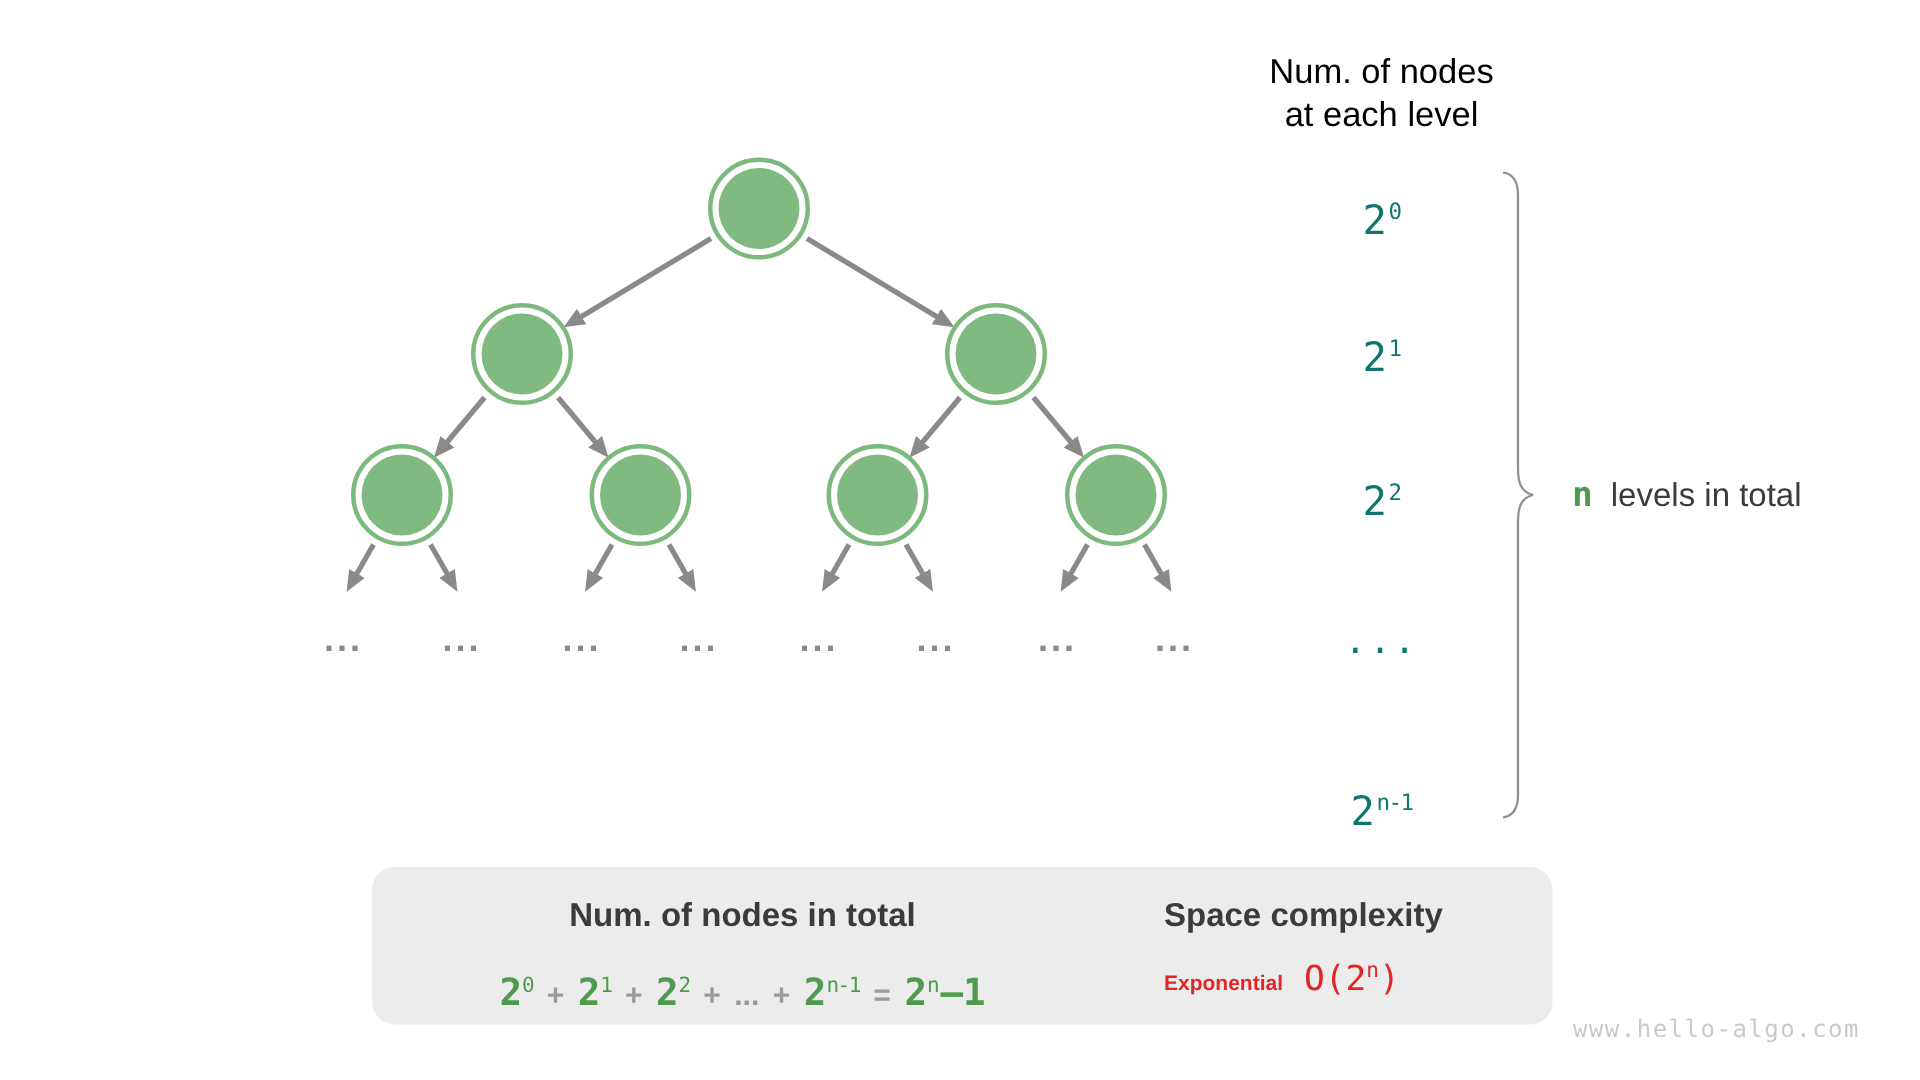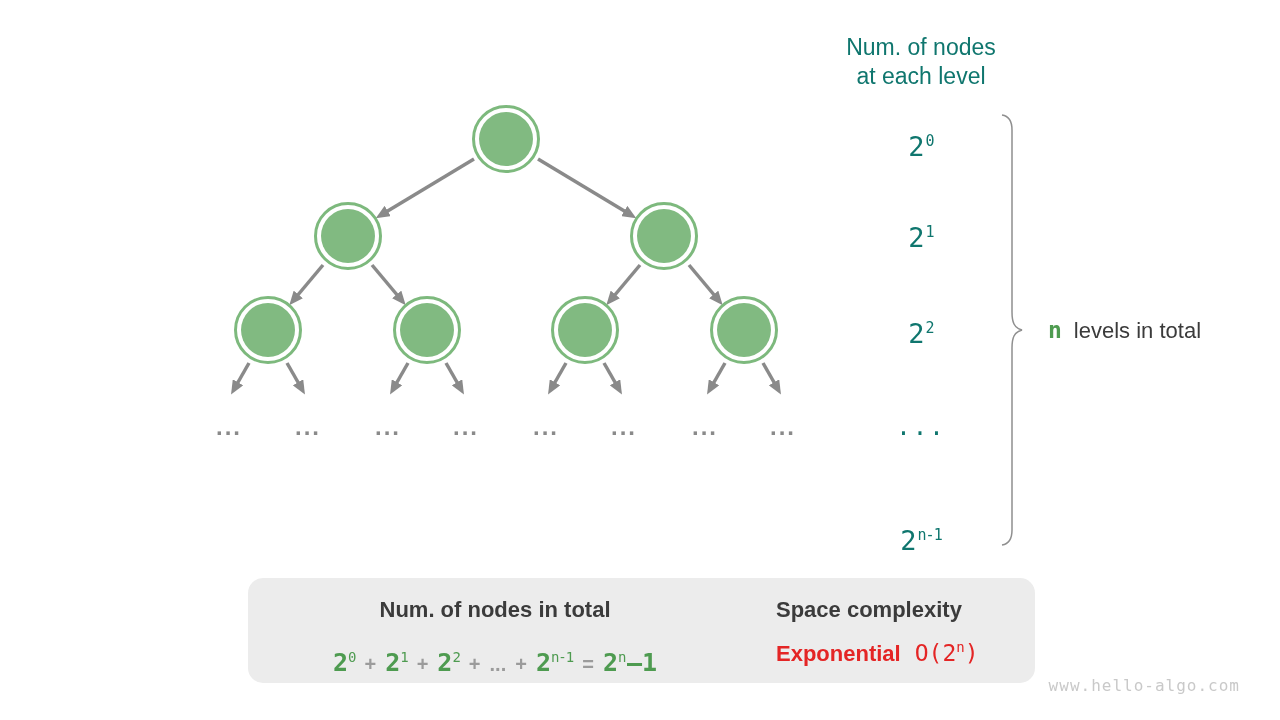--- a/index.html
+++ b/index.html
@@ -11,21 +11,21 @@
     font-family:"Liberation Sans", sans-serif;
     color:#3b3b3b;
   }
   #tree-svg{position:absolute;left:0;top:0;width:1280px;height:720px;}
 
   .abs{position:absolute;}
 
   
   .title{
     left:921px;top:33px;transform:translateX(-50%);
-    font-size:23px;line-height:29px;text-align:center;color:#0f766e;
+    font-size:23px;line-height:29px;text-align:center;color:#000000;
     white-space:nowrap;
   }
 
   
   .lvl{
     left:921px;transform:translateX(-50%);
     font-family:"DejaVu Sans Mono", monospace;
     font-weight:normal;font-size:27px;line-height:30px;color:#0f766e;
     white-space:nowrap;text-align:center;
   }
@@ -61,21 +61,21 @@
   .tok{display:inline-block;margin:0 4.5px;}
   .tok .b{font-family:"DejaVu Sans Mono", monospace;font-weight:bold;}
   .tok.green{color:#4e9b50;}
   .tok.green .b{font-size:25px;}
   .tok.gray{color:#9b9b9b;font-weight:bold;font-size:20px;}
   .tok.gray .b{font-family:"Liberation Sans", sans-serif;font-size:20px;}
   .tok sup{font-family:"DejaVu Sans Mono", monospace;font-size:14px;vertical-align:9px;letter-spacing:-1px;}
   .tok sup:empty{display:none;}
   .tok.tight{margin-left:-3px;}
   .complexity{margin-top:7px;line-height:34px;white-space:nowrap;color:#e42525;}
-  .complexity .word{font-size:22px;font-weight:bold;}
+  .complexity .word{font-size:14px;font-weight:bold;}
   .complexity .bigo{
     font-family:"DejaVu Sans Mono", monospace;font-weight:normal;font-size:23px;margin-left:14px;
   }
   .complexity sup{font-family:"DejaVu Sans Mono", monospace;font-size:14px;vertical-align:9px;}
 
   
   .watermark{
     right:40px;top:676px;
     font-family:"DejaVu Sans Mono", monospace;
     font-size:16px;color:#c9c9c9;letter-spacing:1px;

